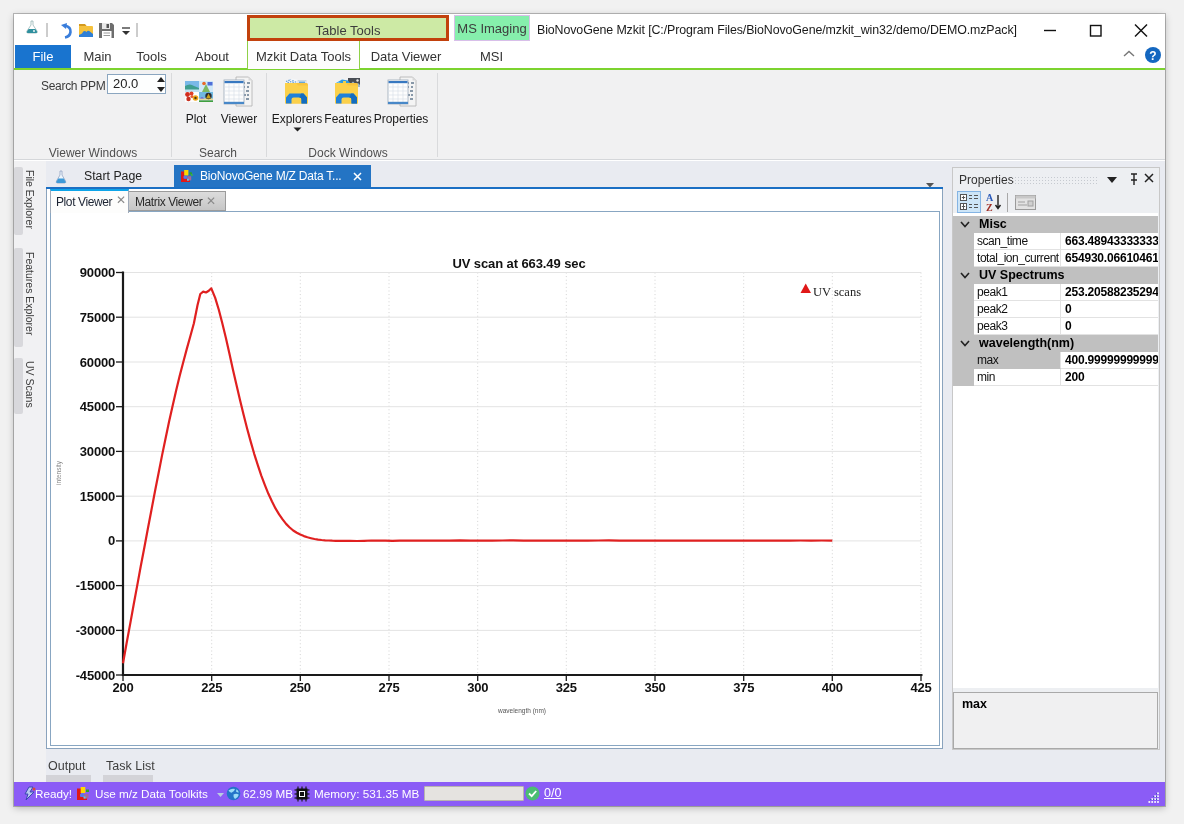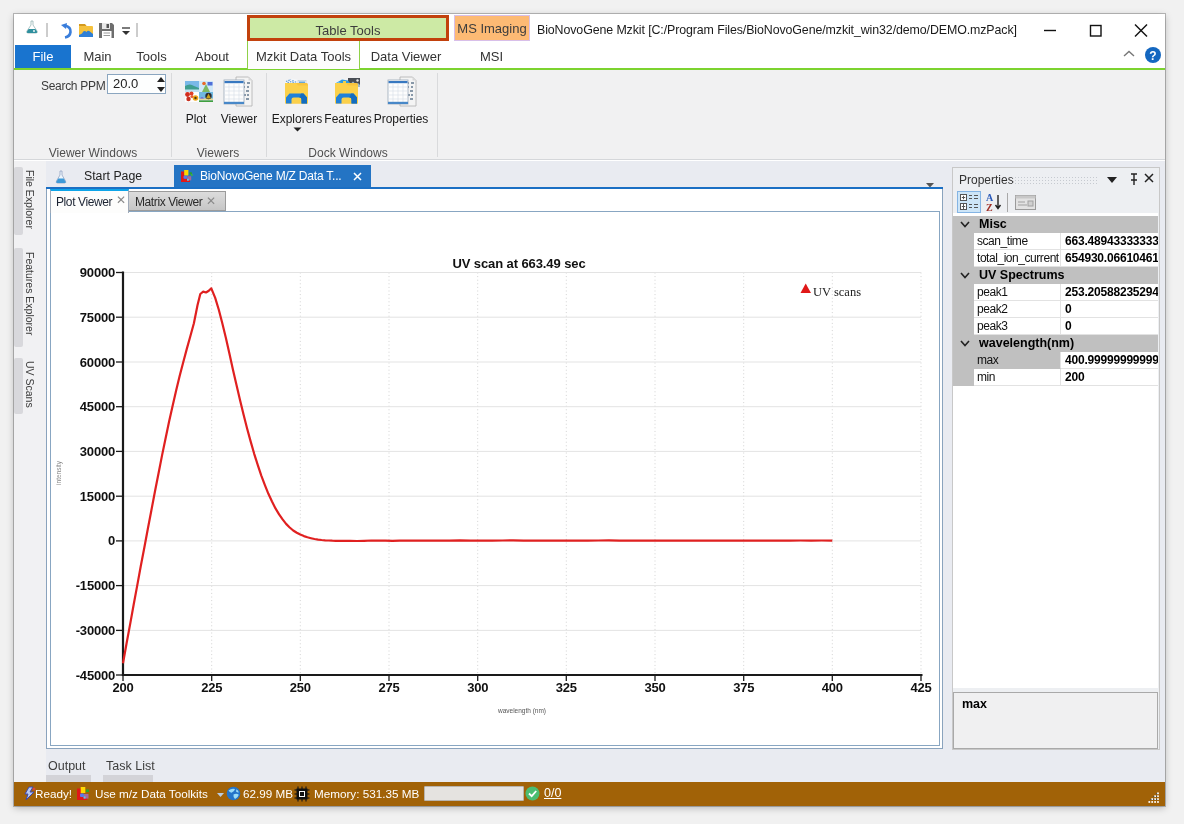--- a/index.html
+++ b/index.html
@@ -4,21 +4,21 @@
 <style>
 * { margin:0; padding:0; box-sizing:border-box; }
 html,body { width:1184px; height:824px; overflow:hidden; }
 body { background:#f1f1f1; font-family:"Liberation Sans", sans-serif; position:relative; }
 .abs { position:absolute; }
 #win { left:14px; top:14px; width:1151px; height:792px; background:#fff; box-shadow:0 2px 7px rgba(0,0,0,0.25), 0 0 0 1px rgba(130,130,130,0.5); }
 
 #titlebar { left:14px; top:14px; width:1151px; height:32px; background:#fff; }
 #qat { left:24px; top:20px; height:20px; }
 #ttools { left:247px; top:15px; width:202px; height:26px; background:#cdeaa5; border:3px solid #c2410c; color:#3d3d3d; font-size:13px; text-align:center; line-height:25px; }
-#msimg { left:454px; top:15px; width:76px; height:26px; background:#fdba74; border:1px solid #d8bfe9; color:#3d3d3d; font-size:13px; text-align:center; line-height:25px; }
+#msimg { left:454px; top:15px; width:76px; height:26px; background:#86efac; border:1px solid #d8bfe9; color:#3d3d3d; font-size:13px; text-align:center; line-height:25px; }
 #wtitle { left:537px; top:23px; font-size:12.4px; letter-spacing:-0.1px; color:#1a1a1a; white-space:nowrap; }
 
 #tabrow { left:14px; top:45px; width:1151px; height:24px;padding-left:36px; }
 .rtab { position:absolute; top:0; height:24px; font-size:13px; color:#333; text-align:center; line-height:23px; }
 #tab-file { left:1px; width:56px; background:#1974cf; color:#fff; }
 #greenline { left:14px; top:68px; width:1151px; height:2px; background:#7cd32f; }
 #tab-mzkit { left:233px; width:113px; background:#fdfdfd; border-left:1px solid #8fd147; border-right:1px solid #8fd147; height:28px; top:-4px; line-height:31px; z-index:5; }
 
 #ribbon { left:14px; top:70px; width:1151px; height:90px; background:#f1f1f2; border-bottom:1px solid #d5d7da; }
 .gsep { position:absolute; top:3px; width:1px; height:84px; background:#d9dadc; }
@@ -47,21 +47,21 @@
 #proppanel { left:952px; top:167px; width:208px; height:583px; background:#edeff2; border:1px solid #c8c8c8; }
 #propgrid { left:953px; top:213px; width:205px; height:475px; background:#fff; font-size:12.5px; }
 .prow { position:absolute; left:0; width:205px; height:17px; }
 .pcat { background:#c0c0c0; font-weight:bold; color:#000; }
 .pindent { position:absolute; left:0; top:0; width:21px; height:17px; background:#c0c0c0; }
 .pname { position:absolute; left:21px; top:0; width:87px; height:17px; background:#fff; border-bottom:1px solid #e2e2e2; border-right:1px solid #e2e2e2; padding:1px 0 0 3px; color:#111; overflow:hidden; white-space:nowrap; font-size:12px; letter-spacing:-0.45px; }
 .pval { position:absolute; left:108px; top:0; width:97px; height:17px; background:#fff; border-bottom:1px solid #e2e2e2; padding:1px 0 0 4px; font-weight:bold; color:#000; overflow:hidden; white-space:nowrap; font-size:12px; letter-spacing:-0.2px; }
 .pcattext { position:absolute; left:26px; top:1px; font-size:12.5px; }
 #descbox { left:953px; top:692px; width:205px; height:57px; background:#f0f0f1; border:1px solid #a9a9a9; }
 
-#statusbar { left:14px; top:782px; width:1151px; height:24px; background:#a16207; color:#fff; font-size:12px; }
+#statusbar { left:14px; top:782px; width:1151px; height:24px; background:#8b5cf6; color:#fff; font-size:12px; }
 .st { position:absolute; top:5px; white-space:nowrap; font-size:11.7px; }
 </style>
 </head>
 <body>
 <div id="win" class="abs"></div>
 <div id="titlebar" class="abs"></div>
 <div id="qat" class="abs">
 <svg width="130" height="22" viewBox="0 0 130 22" style="position:absolute;left:0;top:0;">
 
   <path d="M7 1 L9 1 L9 5 L13 11 Q14 13 12 13 L4 13 Q2 13 3 11 L7 5 Z" fill="#fff" stroke="#8aa" stroke-width="0.7"></path>
@@ -110,21 +110,21 @@
   <div class="rtab" id="tab-mzkit">Mzkit Data Tools</div>
   <div class="rtab" style="left:347px;width:90px;">Data Viewer</div>
   <div class="rtab" style="left:439px;width:77px;">MSI</div>
 </div>
 <div id="greenline" class="abs"></div>
 <div id="ribbon" class="abs">
   <div class="gsep" style="left:157px;"></div>
   <div class="gsep" style="left:252px;"></div>
   <div class="gsep" style="left:423px;"></div>
   <div class="glabel" style="left:79px;">Viewer Windows</div>
-  <div class="glabel" style="left:204px;">Viewers</div>
+  <div class="glabel" style="left:204px;">Search</div>
   <div class="glabel" style="left:334px;">Dock Windows</div>
   <div style="position:absolute;left:27px;top:9px;font-size:12px;letter-spacing:-0.3px;color:#3b3b3b;">Search PPM</div>
   <div id="ppmbox">20.0</div>
   <div class="rlabel" style="left:182px;">Plot</div>
   <div class="rlabel" style="left:225px;">Viewer</div>
   <div class="rlabel" style="left:283px;">Explorers</div>
   <div class="rlabel" style="left:334px;">Features</div>
   <div class="rlabel" style="left:387px;">Properties</div>
 <svg width="420" height="70" viewBox="0 0 420 70" style="position:absolute;left:0;top:0;">
 

